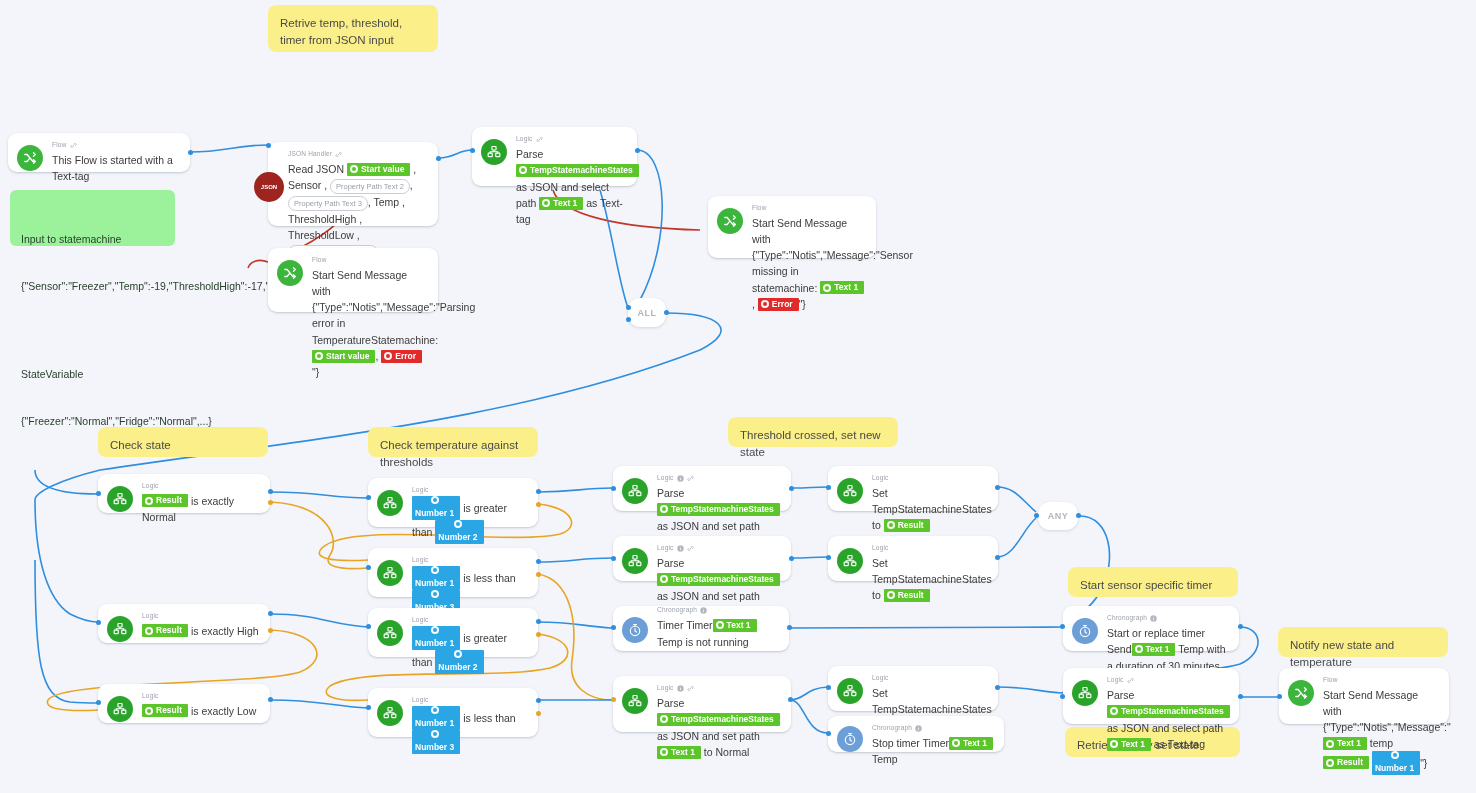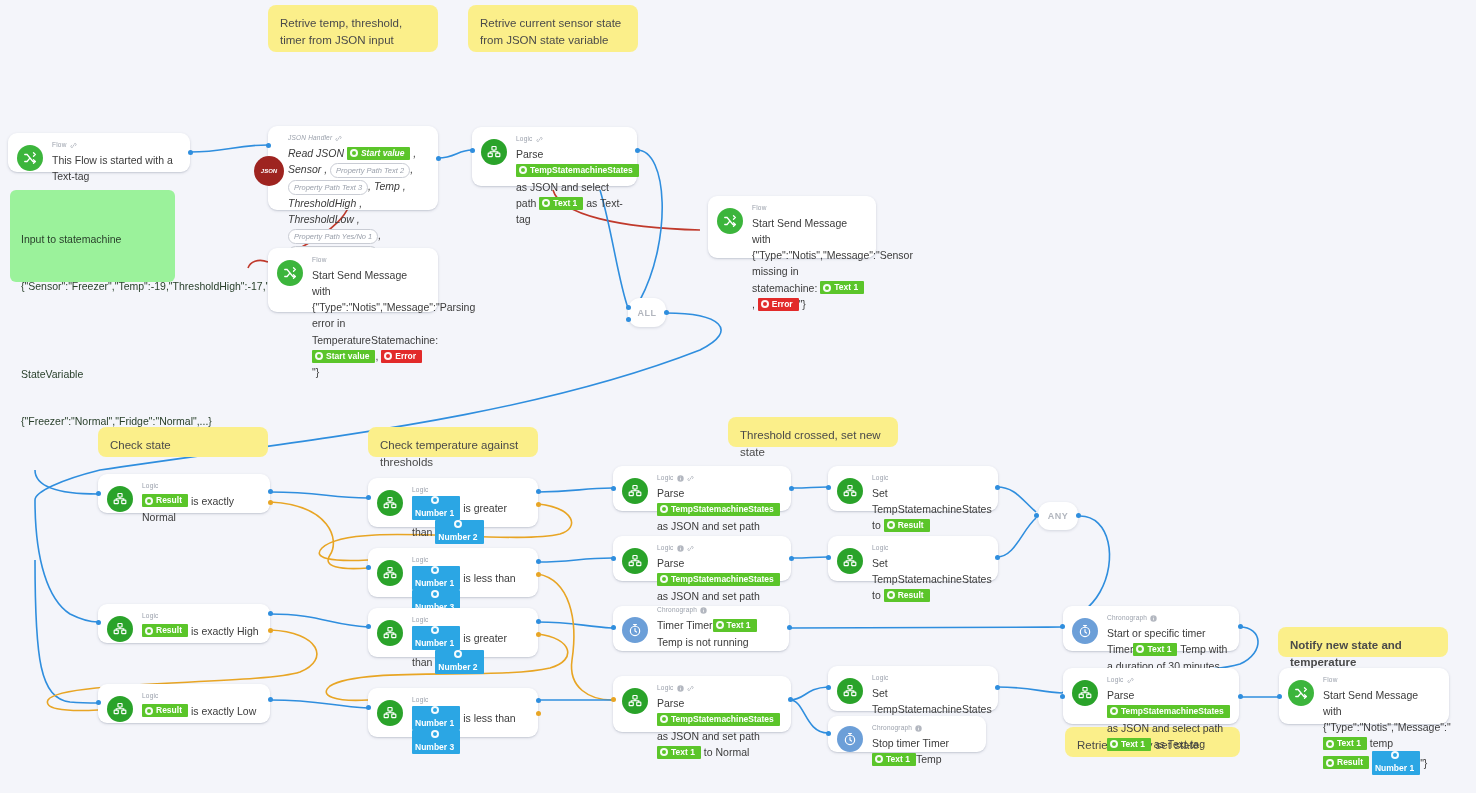--- a/index.html
+++ b/index.html
@@ -200,34 +200,34 @@
       <path d="M997 687 C 1030 687, 1040 692, 1062 693" stroke="#2f8ede"></path>
 
       <path d="M1240 627 C 1262 627, 1266 652, 1240 664 C 1200 676, 1100 668, 1062 693" stroke="#2f8ede"></path>
 
       <path d="M1240 697 C 1258 697, 1262 697, 1278 697" stroke="#2f8ede"></path>
     </g>
   </svg>
 
   <div class="comment" style="left:268px;top:5px;width:170px;height:47px;">Retrive temp, threshold, timer from JSON input</div>
 
-  <div class="comment" style="left:468px;top:5px;width:170px;height:47px;">Retrive current sensor state from JSON state variable</div>
 
   <div class="comment" style="left:98px;top:427px;width:170px;height:30px;">Check state</div>
 
   <div class="comment" style="left:728px;top:417px;width:170px;height:30px;">Threshold crossed, set new state</div>
 
   <div class="comment" style="left:368px;top:427px;width:170px;height:30px;">Check temperature against thresholds</div>
 
-
-  <div class="comment" style="left:1278px;top:627px;width:170px;height:30px;font-weight:bold;">Notify new state and temperature</div>
+  <div class="comment" style="left:1068px;top:567px;width:170px;height:30px;">Start sensor specific timer</div>
+
+  <div class="comment" style="left:1278px;top:627px;width:170px;height:30px;">Notify new state and temperature</div>
 
   <div class="comment" style="left:1065px;top:727px;width:175px;height:30px;">Retrieve newly set state</div>
 
-  <div class="greennote" style="left:10px;top:190px;width:165px;height:92px;">
+  <div class="greennote" style="left:10px;top:190px;width:165px;height:56px;">
     <div>Input to statemachine</div>
     <div>{"Sensor":"Freezer","Temp":-19,"ThresholdHigh":-17,"ThresholdLow":-21}</div>
     <div style="height:9px;"></div>
     <div>StateVariable</div>
     <div>{"Freezer":"Normal","Fridge":"Normal",...}</div>
   </div>
 
   <div class="node" style="left:8px;top:133px;width:182px;height:39px;">
     <div class="ico greenflow">
       <svg width="14" height="14" viewBox="0 0 24 24" fill="none" stroke="#fff" stroke-width="2.2" stroke-linecap="round">
@@ -245,21 +245,21 @@
               <path d="M9 15l6-6"></path>
               <path d="M7 10l-3 3a3.5 3.5 0 005 5l2-2"></path>
               <path d="M17 14l3-3a3.5 3.5 0 00-5-5l-2 2"></path>
             </svg>
         </span>
       </div>
       <div class="txt">This Flow is started with a Text-tag</div>
     </div>
   </div>
 
-  <div class="node" style="left:268px;top:126px;width:170px;height:84px;padding-left:20px;font-style:italic;">
+  <div class="node" style="left:268px;top:142px;width:170px;height:84px;padding-left:20px;">
     <div class="ico red" style="position:absolute;left:-14px;top:27px;width:30px;height:30px;font-size:6px;color:#fff;font-weight:bold;">JSON</div>
     <div class="body">
       <div class="kicker">
         <span>JSON Handler</span>
         <span class="mini">
           <svg width="7" height="7" viewBox="0 0 24 24" fill="none" stroke="#9aa0ab" stroke-width="3">
               <path d="M9 15l6-6"></path>
               <path d="M7 10l-3 3a3.5 3.5 0 005 5l2-2"></path>
               <path d="M17 14l3-3a3.5 3.5 0 00-5-5l-2 2"></path>
             </svg>
@@ -735,21 +735,21 @@
       <div class="txt">
         <span>Set TempStatemachineStates to</span>
         <span class="pill g">
             <span class="dot"></span>
             <span>Result</span>
           </span>
       </div>
     </div>
   </div>
 
-  <div class="node" style="left:828px;top:716px;width:158px;height:36px;">
+  <div class="node" style="left:828px;top:716px;width:176px;height:36px;">
     <div class="ico blue" style="margin-top:1px;">
       <svg width="14" height="14" viewBox="0 0 24 24" fill="none" stroke="#fff" stroke-width="2" stroke-linecap="round">
           <circle cx="12" cy="13.5" r="8"></circle>
           <path d="M12 9.5v4l2.5 2"></path>
           <path d="M9.5 2.5h5"></path>
           <path d="M12 2.5v3"></path>
         </svg>
     </div>
     <div class="body">
       <div class="kicker">
@@ -783,21 +783,21 @@
     <div class="body">
       <div class="kicker">
         <span>Chronograph</span>
         <span class="mini"><svg width="7" height="7" viewBox="0 0 24 24" fill="#9aa0ab">
               <circle cx="12" cy="12" r="11"></circle>
               <rect x="10.8" y="10" width="2.4" height="8" fill="#fff"></rect>
               <circle cx="12" cy="6.6" r="1.5" fill="#fff"></circle>
             </svg></span>
       </div>
       <div class="txt">
-        <span>Start or specific timer Timer</span><span class="pill g">
+        <span>Start or replace timer Send</span><span class="pill g">
             <span class="dot"></span>
             <span>Text 1</span>
           </span>
         <span>Temp with a duration of 30  minutes</span>
       </div>
     </div>
   </div>
 
   <div class="node" style="left:1063px;top:668px;width:176px;height:56px;">
     <div class="ico green">

